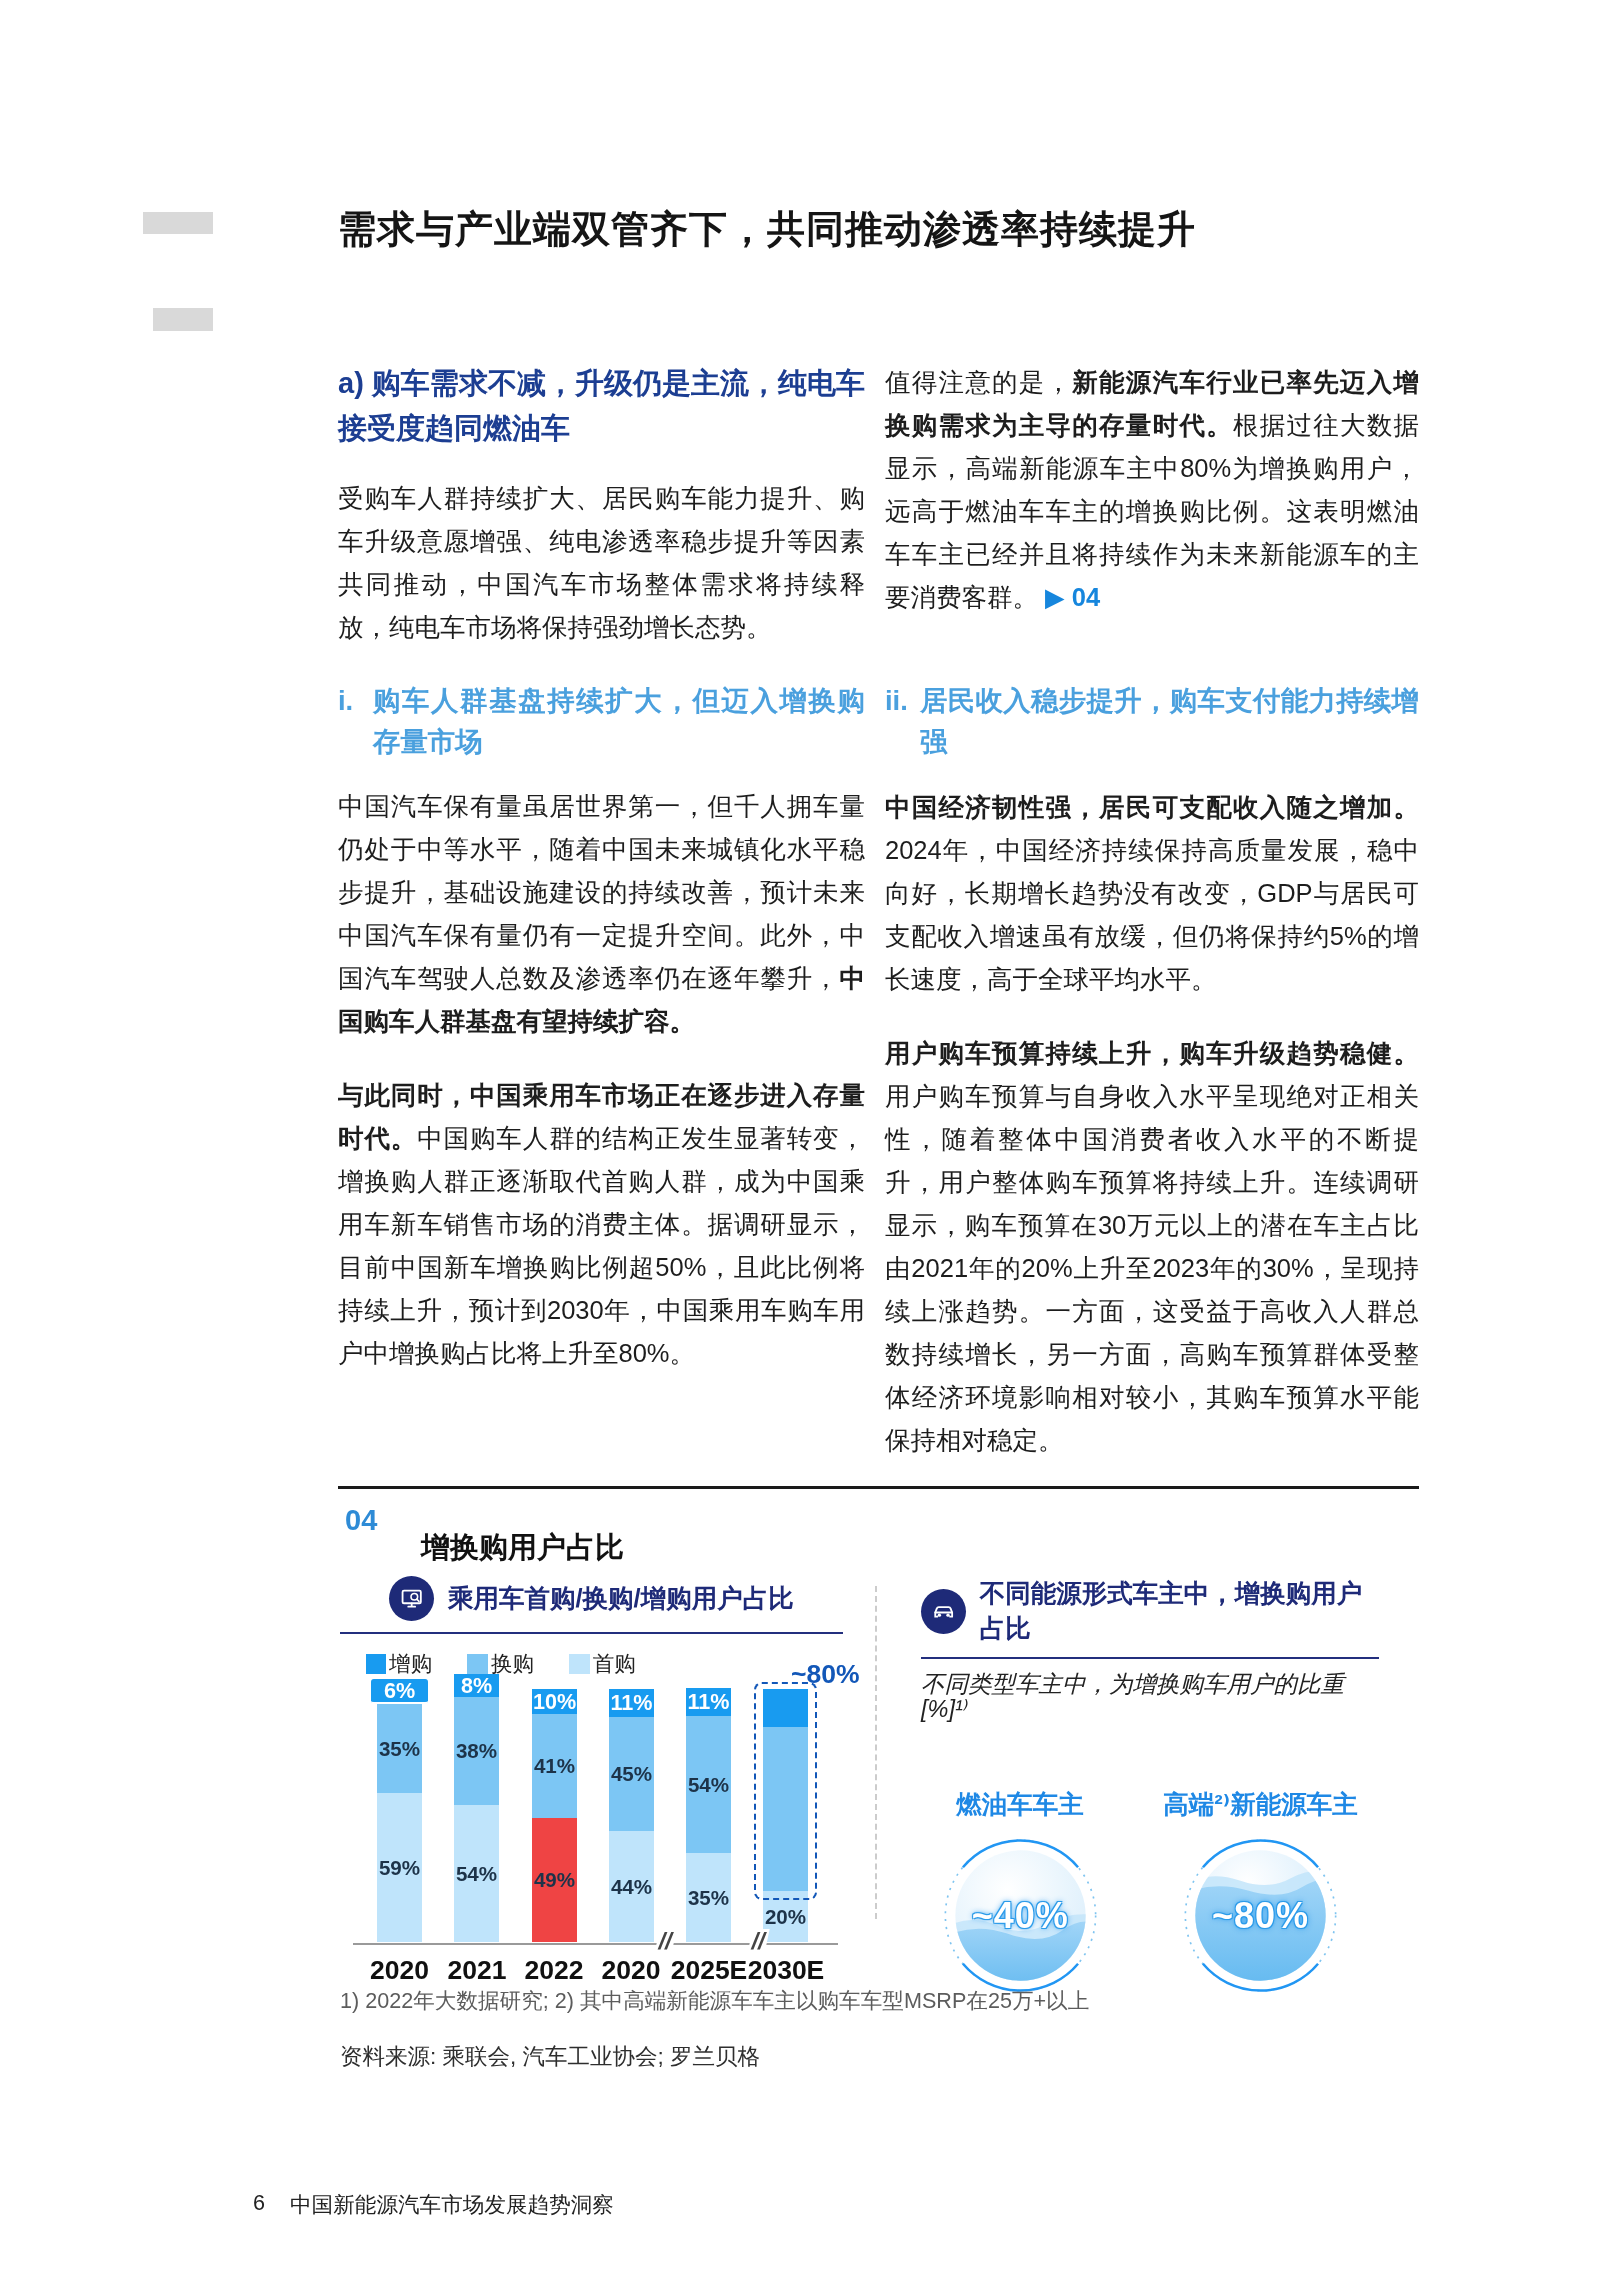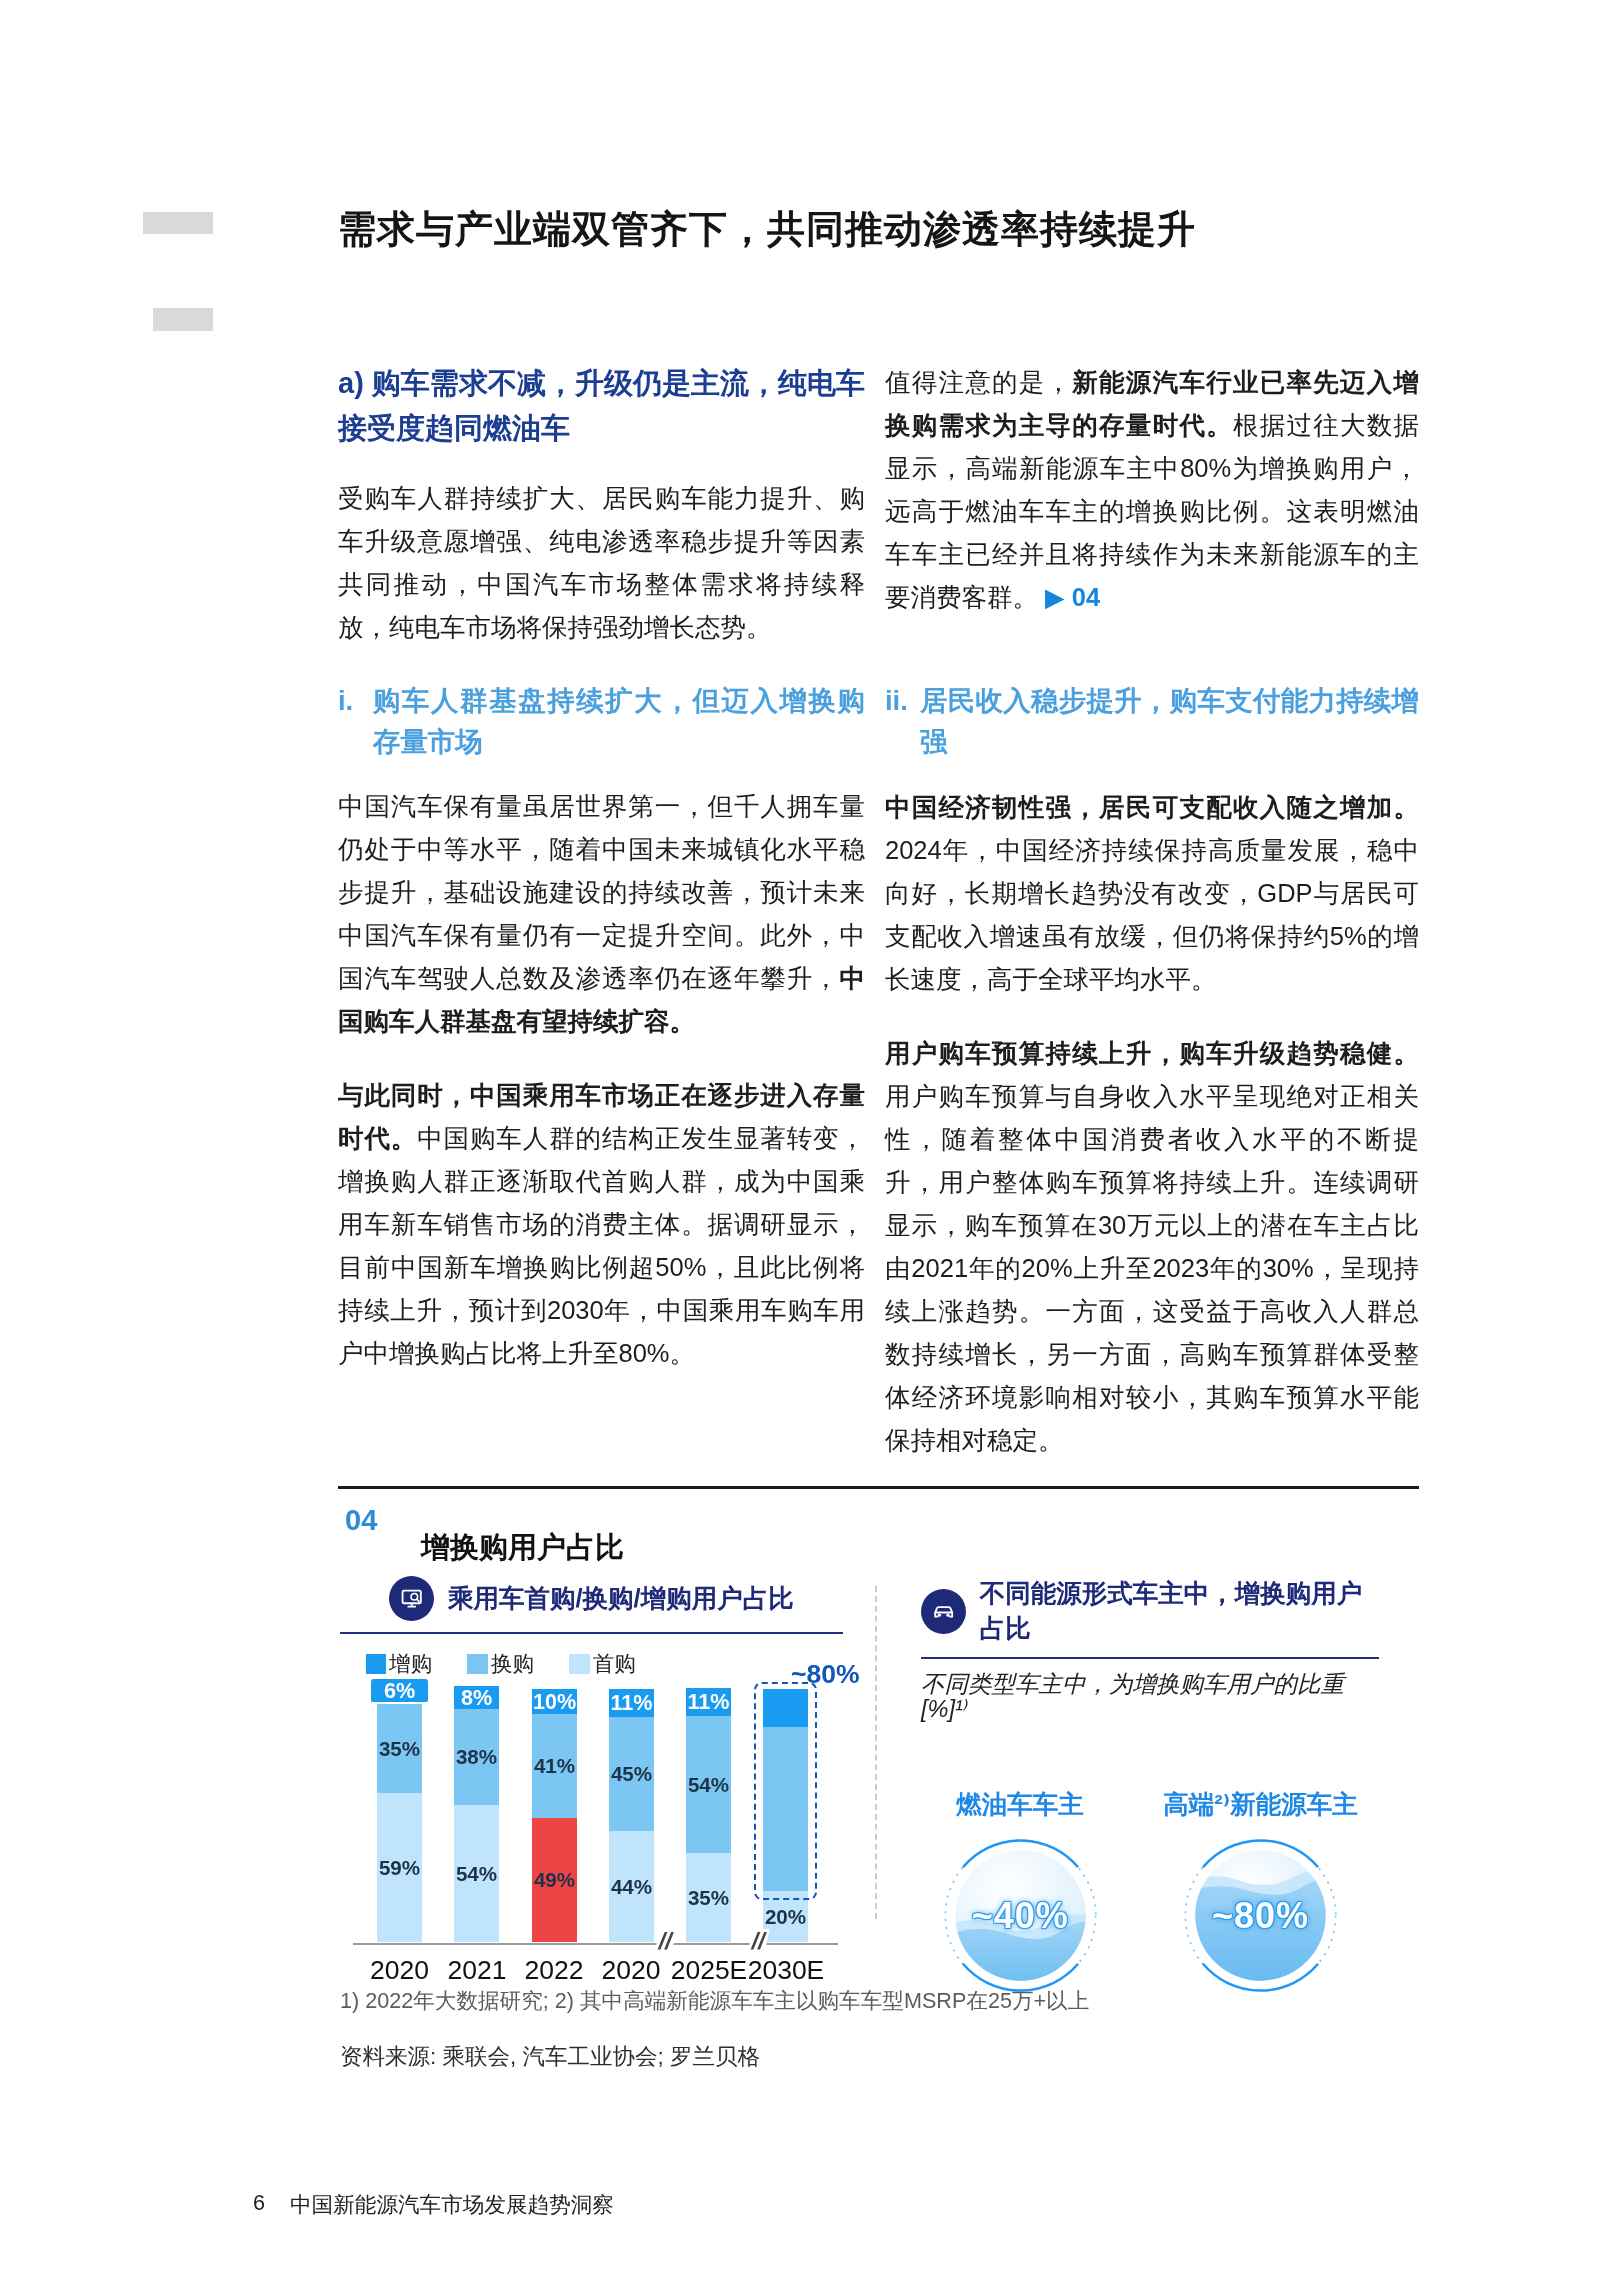--- a/index.html
+++ b/index.html
@@ -43,21 +43,21 @@
   .legend .sw{width:20.6px;height:20.6px;}
 
   .chart{position:relative;height:323px;margin-top:7.8px;}
   .bar{position:absolute;bottom:67px;display:flex;flex-direction:column;justify-content:flex-end;}
   .seg{position:relative;width:100%;display:flex;align-items:center;justify-content:center;}
   .seg.badge{width:57px;margin-left:-5.9px;border-radius:2.9px;border-bottom:2px solid #fff;z-index:2;}
   .seglab{font-size:20.6px;font-weight:700;color:#1d3349;}
   .seglab.white{color:#fff;font-size:21.6px;}
   .axis{position:absolute;left:12.7px;width:485px;top:257px;height:2px;background:#9a9a9a;}
   .brk{position:absolute;top:243px;font-size:23.5px;font-weight:700;color:#444;background:#fff;padding:0 2px;transform:skewX(-12deg);line-height:25.5px;}
-  .yearlab{position:absolute;top:269px;text-align:center;font-size:26.5px;font-weight:400;color:#111;}
+  .yearlab{position:absolute;top:269px;text-align:center;font-size:26.5px;font-weight:700;color:#111;}
   .anno-rect{position:absolute;border:2.9px dashed #1257b8;border-radius:7.8px;}
   .anno-label{position:absolute;font-size:26.5px;font-weight:700;color:#1257b8;}
 
   .rsub{font-size:23.5px;font-style:italic;color:#222;margin-top:13.7px;line-height:25px;}
   .gauges{position:relative;height:255px;}
   .glabel{position:absolute;top:65px;width:235px;text-align:center;font-size:25.5px;font-weight:700;color:#1e88e5;}
   .gl1{left:-18.6px;} .gl2{left:222px;}
   .gauge{position:absolute;top:110px;width:167px;height:167px;}
   .gauge.gpos1{left:15.7px;} .gauge.gpos2{left:256px;}
   .gauge svg{position:absolute;inset:0;width:167px;height:167px;}
@@ -144,21 +144,21 @@
             </div>
             <div class="seg" style="height: 149px; background: rgb(191, 228, 251);">
               <span class="seglab">59%</span>
             </div>
           </div>
           <div class="yearlab" style="left: 17.6px; width: 84px;">2020</div>
           <div class="bar" style="left: 114px; width: 45px;">
             <div class="seg" style="height: 23.5px; background: rgb(24, 155, 240);">
               <span class="seglab white">8%</span>
             </div>
-            <div class="seg" style="height: 96px; background: rgb(124, 198, 244);">
+            <div class="seg" style="height: 108px; background: rgb(124, 198, 244);">
               <span class="seglab">38%</span>
             </div>
             <div class="seg" style="height: 137px; background: rgb(191, 228, 251);">
               <span class="seglab">54%</span>
             </div>
           </div>
           <div class="yearlab" style="left: 95px; width: 84px;">2021</div>
           <div class="bar" style="left: 192px; width: 45px;">
             <div class="seg" style="height: 25px; background: rgb(24, 155, 240);">
               <span class="seglab white">10%</span>

